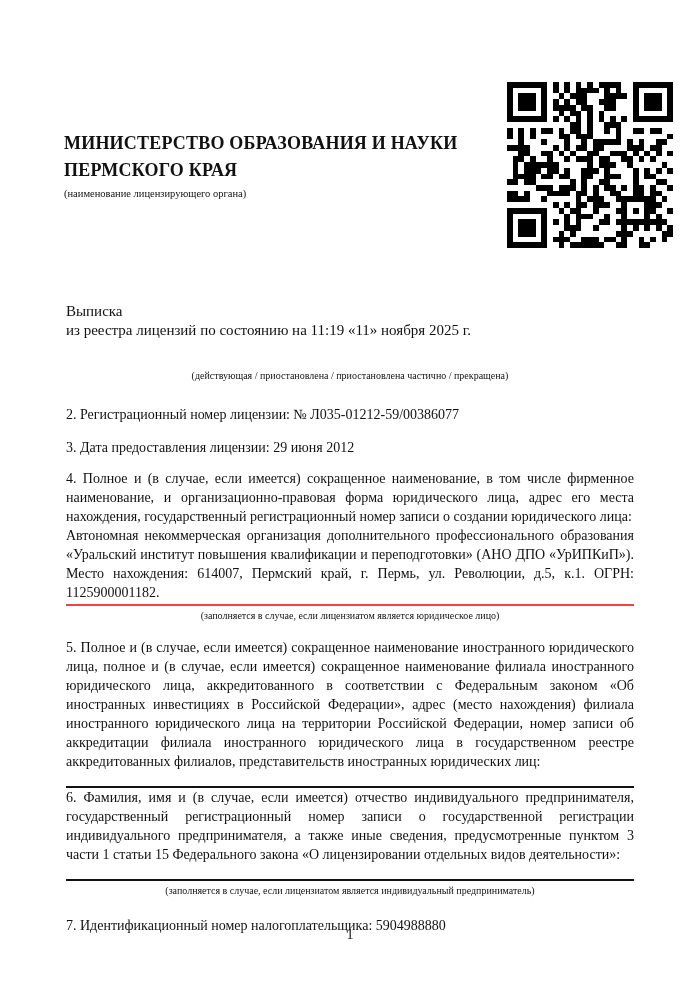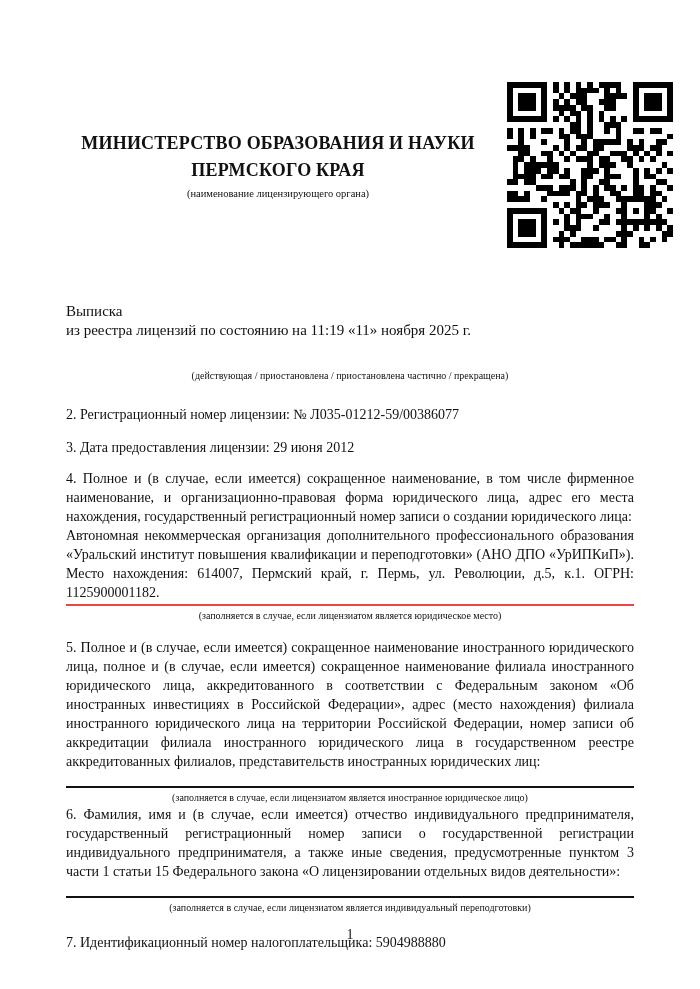--- a/index.html
+++ b/index.html
@@ -15,21 +15,20 @@
   }
   
   .qr {
     position:absolute; left:507px; top:82px;
     width:166px; height:166px;
   }
   .qr svg { width:100%; height:100%; shape-rendering:crispEdges; }
   
   .ministry {
     position:absolute; left:64px; top:130px; width:428px;
-    text-align:center;
   }
   .ministry .h1 {
     font-size:18px; font-weight:bold; line-height:27px;
     letter-spacing:0.2px;
   }
   .ministry .caption {
     font-size:10.5px; line-height:13px; margin-top:3px;
   }
   
   .doc-title {
@@ -513,33 +512,32 @@
 
     <div class="note mt-sm">(действующая / приостановлена / приостановлена частично / прекращена)</div>
 
     <div class="item mt-22">2. Регистрационный номер лицензии: № Л035-01212-59/00386077</div>
 
     <div class="item mt-14">3. Дата предоставления лицензии: 29 июня 2012</div>
 
     <section>
       <p class="para mt-12">4. Полное и (в случае, если имеется) сокращенное наименование, в том числе фирменное наименование, и организационно-правовая форма юридического лица, адрес его места нахождения, государственный регистрационный номер записи о создании юридического лица:</p>
       <p class="para underlined">Автономная некоммерческая организация дополнительного профессионального образования «Уральский институт повышения квалификации и переподготовки» (АНО ДПО «УрИПКиП»). Место нахождения: 614007, Пермский край, г. Пермь, ул. Революции, д.5, к.1. ОГРН: 1125900001182.</p>
-      <div class="note mt-note">(заполняется в случае, если лицензиатом является юридическое место)</div>
+      <div class="note mt-note">(заполняется в случае, если лицензиатом является юридическое лицо)</div>
     </section>
 
     <section>
       <p class="para mt-15">5. Полное и (в случае, если имеется) сокращенное наименование иностранного юридического лица, полное и (в случае, если имеется) сокращенное наименование филиала иностранного юридического лица, аккредитованного в соответствии с Федеральным законом «Об иностранных инвестициях в Российской Федерации», адрес (место нахождения) филиала иностранного юридического лица на территории Российской Федерации, номер записи об аккредитации филиала иностранного юридического лица в государственном реестре аккредитованных филиалов, представительств иностранных юридических лиц:</p>
       <div class="blank-line"></div>
-      <div class="note mt-note">(заполняется в случае, если лицензиатом является иностранное юридическое лицо)</div>
     </section>
 
     <section>
       <p class="para mt-16">6. Фамилия, имя и (в случае, если имеется) отчество индивидуального предпринимателя, государственный регистрационный номер записи о государственной регистрации индивидуального предпринимателя, а также иные сведения, предусмотренные пунктом 3 части 1 статьи 15 Федерального закона «О лицензировании отдельных видов деятельности»:</p>
       <div class="blank-line"></div>
-      <div class="note mt-note">(заполняется в случае, если лицензиатом является индивидуальный переподготовки)</div>
+      <div class="note mt-note">(заполняется в случае, если лицензиатом является индивидуальный предприниматель)</div>
     </section>
 
     <div class="item mt-18">7. Идентификационный номер налогоплательщика: 5904988880</div>
 
   </main>
 
   <div class="page-num">1</div>
 
 </div>
 

